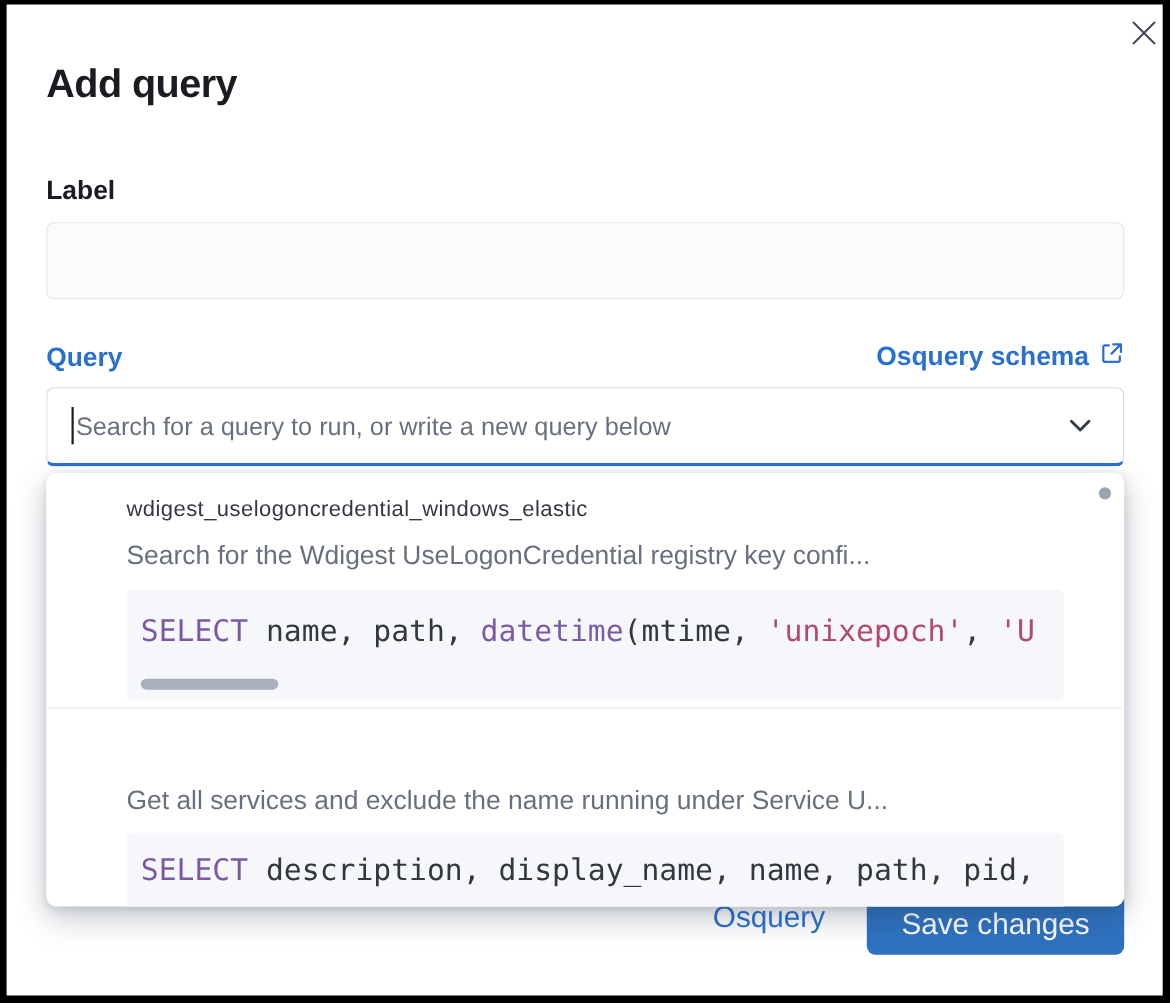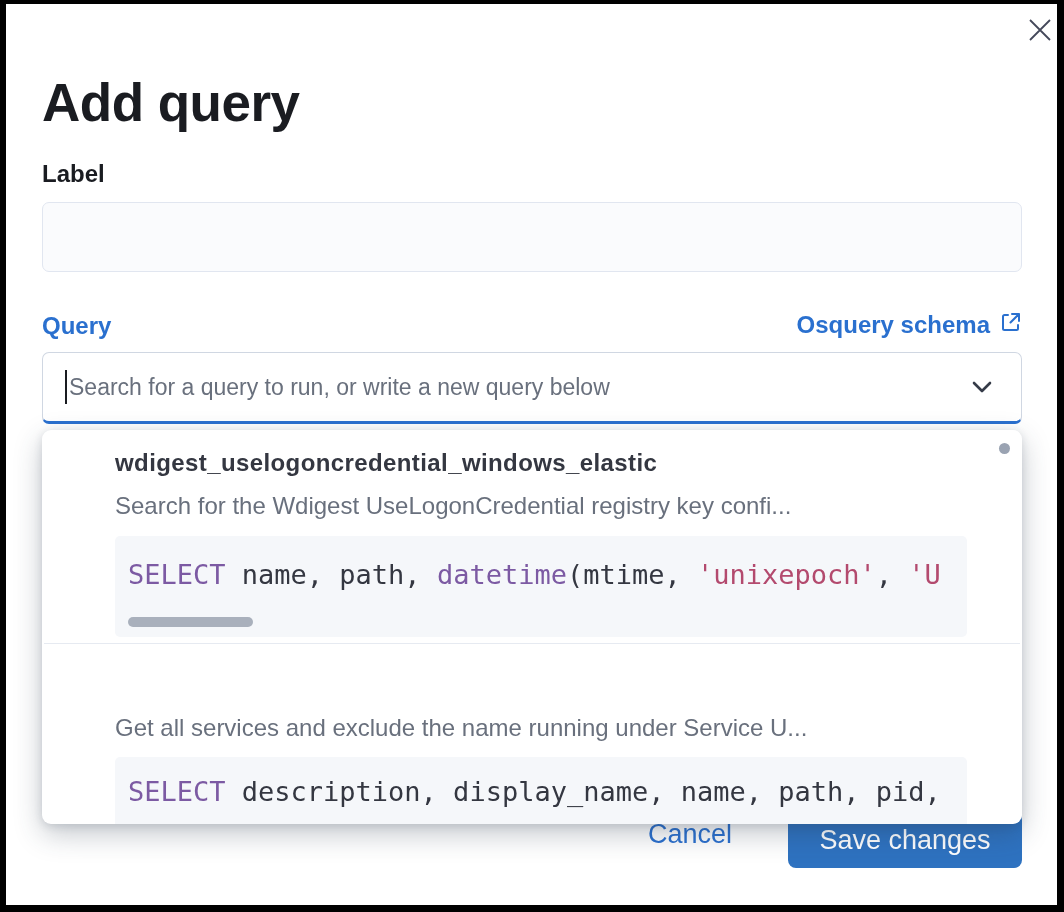--- a/index.html
+++ b/index.html
@@ -10,22 +10,22 @@
   *{box-sizing:border-box; margin:0; padding:0;}
   html,body{width:1064px; height:912px; background:#fff; overflow:hidden;}
   body{font-family:"Liberation Sans","DejaVu Sans",sans-serif; position:relative;}
   .frame{position:absolute; inset:0; border-style:solid; border-color:#000;
          border-width:4px 7px 7px 6px; pointer-events:none; z-index:99;}
 
   .close-btn{position:absolute; top:14px; left:1024px; width:32px; height:32px;
              background:none; border:none; cursor:pointer; z-index:5; padding:2px;}
   .close-btn svg{display:block;}
 
-  .modal-title{position:absolute; left:42px; top:46px; font-size:53px; line-height:60px;
-               font-weight:700; color:var(--title-text); letter-spacing:-0.5px;margin-top:27px;}
+  .modal-title{position:absolute; left:42px; top:46px; font-size:36px; line-height:60px;
+               font-weight:700; color:var(--title-text); letter-spacing:-0.5px;}
 
   .field-label{position:absolute; left:42px; font-size:24px; line-height:28px; font-weight:700;
                color:var(--title-text);}
   .field-label.blue{color:var(--accent);text-align:center;}
 
   .label-input{position:absolute; left:42px; top:202px; width:980px; height:70px;
                background:#fafbfd; border:1px solid #e1e6f0; border-radius:7px;
                font-size:23px; padding:0 22px; color:#343741; outline:none;}
 
   .schema-link{position:absolute; top:310px; right:42px; display:flex; align-items:flex-start; gap:10px;
@@ -41,21 +41,21 @@
                   font-size:23px; color:#14532d; padding:0 2px;}
   .combobox input::placeholder{color:var(--muted); opacity:1;}
   .combobox .chevron{margin-right:26px; display:flex; cursor:pointer;}
 
   .dropdown{position:absolute; left:42px; top:430px; width:980px; height:394px; background:#fff;
             border-radius:9px; overflow:hidden; z-index:3;
             box-shadow:0 10px 28px rgba(43,57,76,.28), 0 2px 8px rgba(43,57,76,.14);}
   .scroll-dot{position:absolute; top:13px; right:12px; width:11px; height:11px; border-radius:50%;
               background:#9aa3b2;}
   .option{position:absolute; left:0; width:100%; cursor:pointer;}
-  .opt-title{position:absolute; left:73px; font-size:24px; line-height:30px; font-weight:700;
+  .opt-title{position:absolute; left:73px; font-size:20px; line-height:30px; font-weight:400;
              letter-spacing:0.4px; color:var(--option-title); white-space:nowrap;}
   .opt-desc{position:absolute; left:73px; font-size:24px; line-height:28px; color:var(--muted);
             white-space:nowrap;}
   .code-block{position:absolute; left:73px; width:852px; background:var(--code-bg);
               border-radius:5px; overflow:hidden;}
   .code-line{position:absolute; left:13px; top:22px; font-family:"DejaVu Sans Mono",monospace;
              font-size:27px; line-height:34px; white-space:pre; color:var(--code-plain);}
   .tk-keyword{color:var(--code-keyword);}
   .tk-string{color:var(--code-string);}
   .tk-plain{color:var(--code-plain);}
@@ -67,21 +67,21 @@
                  font-weight:500; color:var(--link); background:none; border:none; cursor:pointer;
                  z-index:1; font-family:inherit;}
   .footer-save{position:absolute; left:788px; top:812px; width:234px; height:56px;
                background:var(--button); color:#fff; border:none; border-radius:8px;
                font-size:27px; font-weight:500; font-family:inherit; cursor:pointer; z-index:1;
                display:flex; align-items:center; justify-content:center;}
 </style>
 </head>
 <body>
 
-<button class="footer-cancel">Cancel</button>
+<button class="footer-cancel">Osquery</button>
 <button class="footer-save">
   <span>Save changes</span>
 </button>
 
 <button class="close-btn" aria-label="Close">
   <span>
     <svg width="28" height="28" viewBox="0 0 28 28">
       <path d="M4 4 L24 24 M24 4 L4 24" stroke="#44485a" stroke-width="1.8" fill="none"></path>
     </svg>
   </span>

